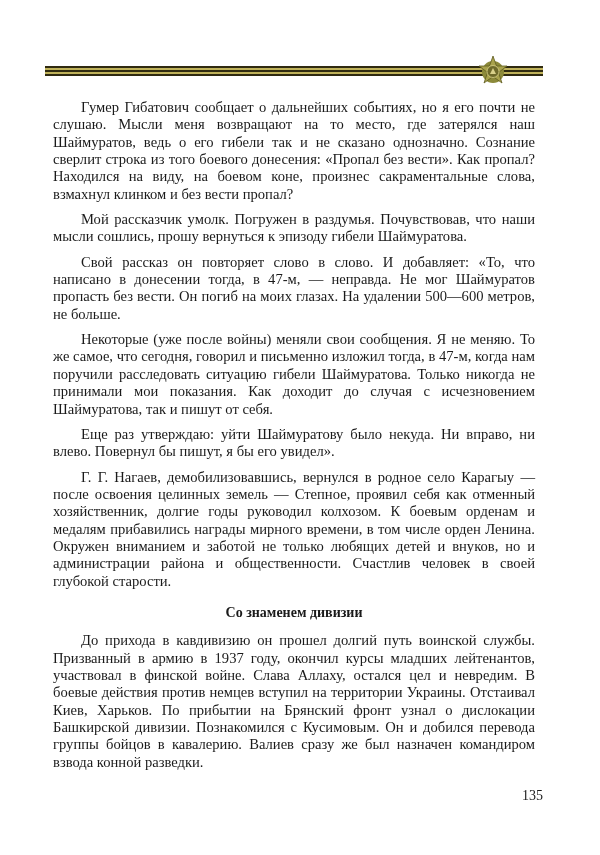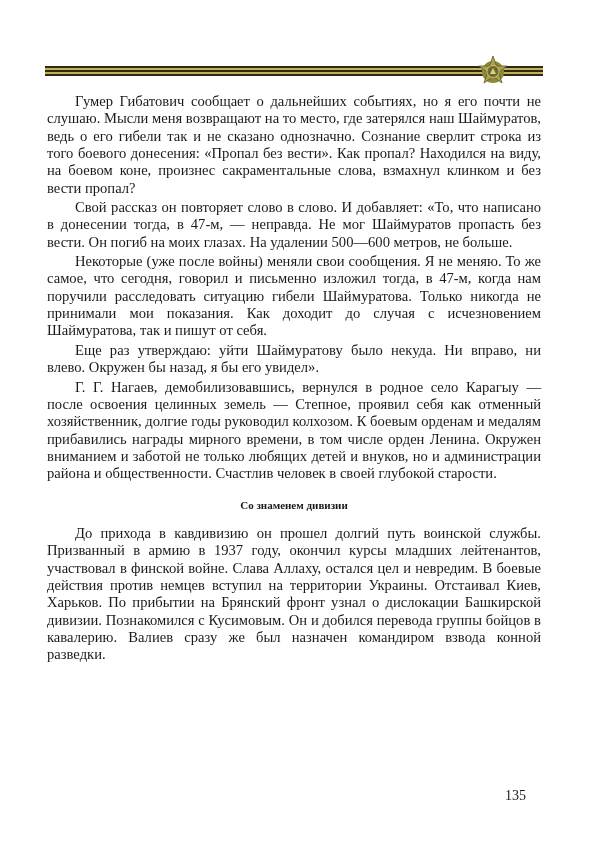--- a/index.html
+++ b/index.html
@@ -10,23 +10,23 @@
   .ribbon .s1 { top:0px; }
   .ribbon .s2 { top:4px; }
   .ribbon .s3 { top:8px; }
   .ribbon .gold { position:absolute; left:0; width:100%; height:2px; background:#bfb25a; }
   .ribbon .g1 { top:2px; }
   .ribbon .g2 { top:6px; }
   .emblem { position:absolute; left:477px; top:55px; width:32px; height:32px; }
   .text { position:absolute; left:45px; top:91px; width:498px;
           font-family:"Liberation Serif", "DejaVu Serif", serif; font-size:14.6px;
           line-height:17.35px; color:#1a1a1a; text-align:justify; hyphens:manual; }
-  .text p { margin:2px; text-indent:28px; text-align-last:left; }
-  .text h2 { margin:14px 0 11px 0; font-size:11px; font-weight:bold; text-align:center; text-indent:0; }
-  .page-number { position:absolute; left:505px; top:788px; width:38px; text-align:left;
+  .text p { margin:8px; text-indent:28px; text-align-last:left; }
+  .text h2 { margin:14px 0 11px 0; font-size:14px; font-weight:bold; text-align:center; text-indent:0; }
+  .page-number { position:absolute; left:505px; top:788px; width:38px; text-align:right;
           font-family:"Liberation Serif", "DejaVu Serif", serif; font-size:14px; color:#1a1a1a; }
 </style>
 </head>
 <body>
 
 <div class="page">
 
   <div class="ribbon">
     <div class="stripe s1"></div>
     <div class="gold g1"></div>
@@ -39,22 +39,23 @@
     <svg width="32" height="32" viewBox="0 0 32 32">
       <circle cx="16" cy="17" r="11" fill="#8c8a3a"></circle>
       <polygon points="16,1 19.5,11 30,11 21.5,17.5 25,28 16,21.5 7,28 10.5,17.5 2,11 12.5,11" fill="#a8a24c" stroke="#5e5a20" stroke-width="0.8"></polygon>
       <circle cx="16" cy="16.5" r="6" fill="#6e6a2a" stroke="#d8d08a" stroke-width="0.8"></circle>
       <path d="M13 19 L16 13 L19 19 Z" fill="#d8d08a"></path>
     </svg>
   </div>
 
   <div class="text">
     <p>Гумер Гибатович сообщает о дальнейших событиях, но я его почти не слушаю. Мысли меня возвращают на то место, где затерялся наш Шаймуратов, ведь о его гибели так и не сказано однозначно. Сознание сверлит строка из того боевого донесения: «Пропал без вести». Как пропал? Находился на виду, на боевом коне, произнес сакраментальные слова, взмахнул клинком и без вести пропал?</p>
+    <p>Мой рассказчик умолк. Погружен в раздумья. Почувствовав, что наши мысли сошлись, прошу вернуться к эпизоду гибели Шаймуратова.</p>
     <p>Свой рассказ он повторяет слово в слово. И добавляет: «То, что написано в донесении тогда, в 47-м, — неправда. Не мог Шаймуратов пропасть без вести. Он погиб на моих глазах. На удалении 500—600 метров, не больше.</p>
     <p>Некоторые (уже после войны) меняли свои сообщения. Я не меняю. То же самое, что сегодня, говорил и письменно изложил тогда, в 47-м, когда нам поручили расследовать ситуацию гибели Шаймуратова. Только никогда не принимали мои показания. Как доходит до случая с исчезновением Шаймуратова, так и пишут от себя.</p>
-    <p>Еще раз утверждаю: уйти Шаймуратову было некуда. Ни вправо, ни влево. Окружен бы назад, я бы его увидел».</p>
+    <p>Еще раз утверждаю: уйти Шаймуратову было некуда. Ни вправо, ни влево. Повернул бы пишут, я бы его увидел».</p>
     <p>Г. Г. Нагаев, демобилизовавшись, вернулся в родное село Карагыу — после освоения целинных земель — Степное, проявил себя как отменный хозяйственник, долгие годы руководил колхозом. К боевым орденам и медалям прибавились награды мирного времени, в том числе орден Ленина. Окружен вниманием и заботой не только любящих детей и внуков, но и администрации района и общественности. Счастлив человек в своей глубокой старости.</p>
     <h2>Со знаменем дивизии</h2>
     <p>До прихода в кавдивизию он прошел долгий путь воинской службы. Призванный в армию в 1937 году, окончил курсы младших лейтенантов, участвовал в финской войне. Слава Аллаху, остался цел и невредим. В боевые действия против немцев вступил на территории Украины. Отстаивал Киев, Харьков. По прибытии на Брянский фронт узнал о дислокации Башкирской дивизии. Познакомился с Кусимовым. Он и добился перевода группы бойцов в кавалерию. Валиев сразу же был назначен командиром взвода конной разведки.</p>
   </div>
 
   <div class="page-number">135</div>
 </div>
 
 </body></html>

